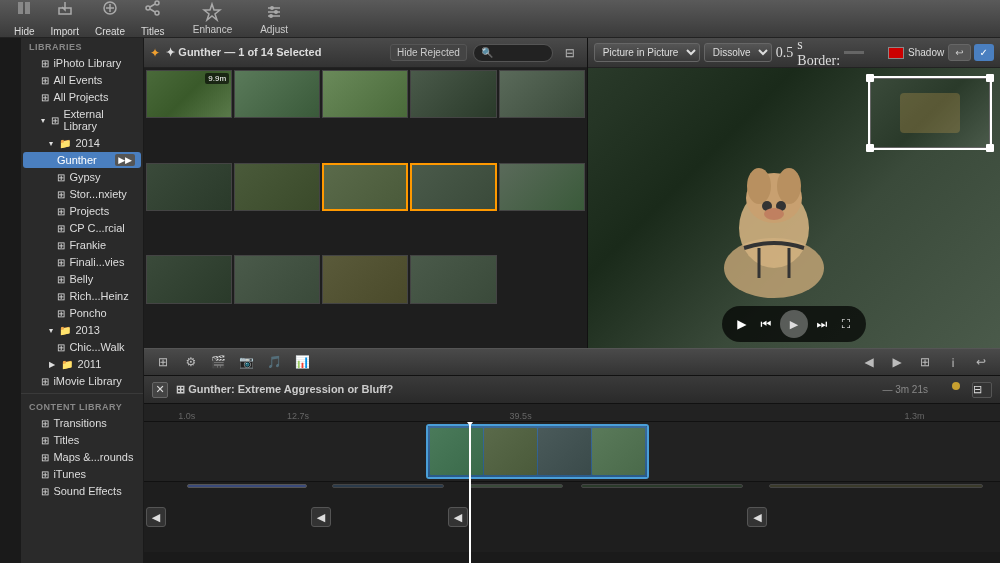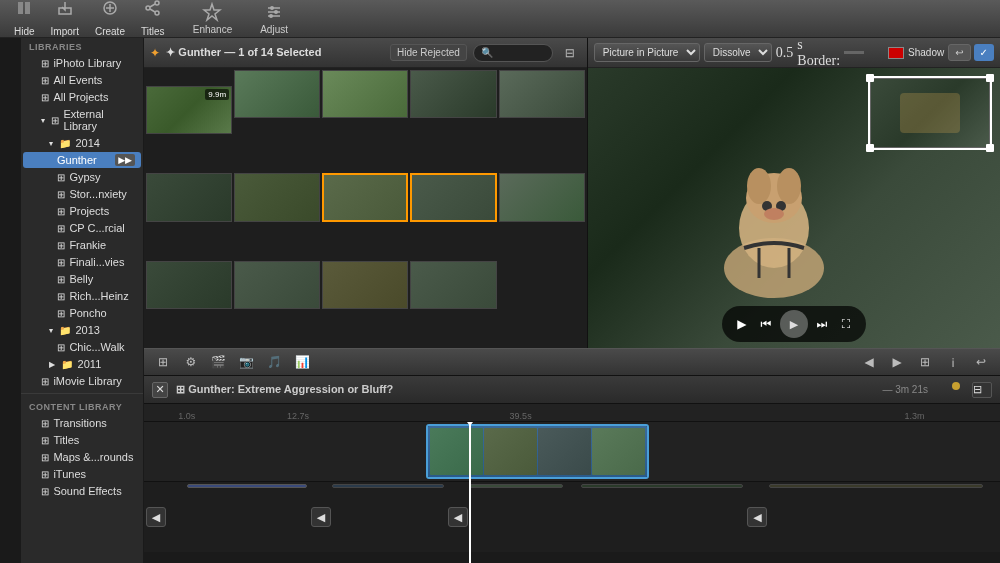--- a/index.html
+++ b/index.html
@@ -661,21 +661,21 @@
       <div class="browser-panel">
         <div class="browser-toolbar">
           <span style="color:#f0a030;font-size:12px;">✦</span>
           <span class="browser-title">✦ Gunther — 1 of 14 Selected</span>
           <button class="filter-btn">Hide Rejected</button>
           <input class="browser-search" type="text" placeholder="🔍" style="">
           <div class="icon-btn">⊟</div>
         </div>
         <div class="browser-grid">
 
-          <div class="clip-thumb" style="border:1px solid #444;margin-top:16px;">
+          <div class="clip-thumb" style="border:1px solid #444;">
             <div style="width:100%;height:100%;background:linear-gradient(135deg,#4a6a3a,#3a5a2a,#5a7a4a);"></div>
             <span class="clip-badge">9.9m</span>
           </div>
           <div class="clip-thumb" style="border:1px solid #444;">
             <div style="width:100%;height:100%;background:linear-gradient(135deg,#5a7a5a,#3a5a3a);"></div>
           </div>
           <div class="clip-thumb" style="border:1px solid #444;">
             <div style="width:100%;height:100%;background:linear-gradient(135deg,#6a8a5a,#4a6a3a);"></div>
           </div>
           <div class="clip-thumb" style="border:1px solid #444;">

